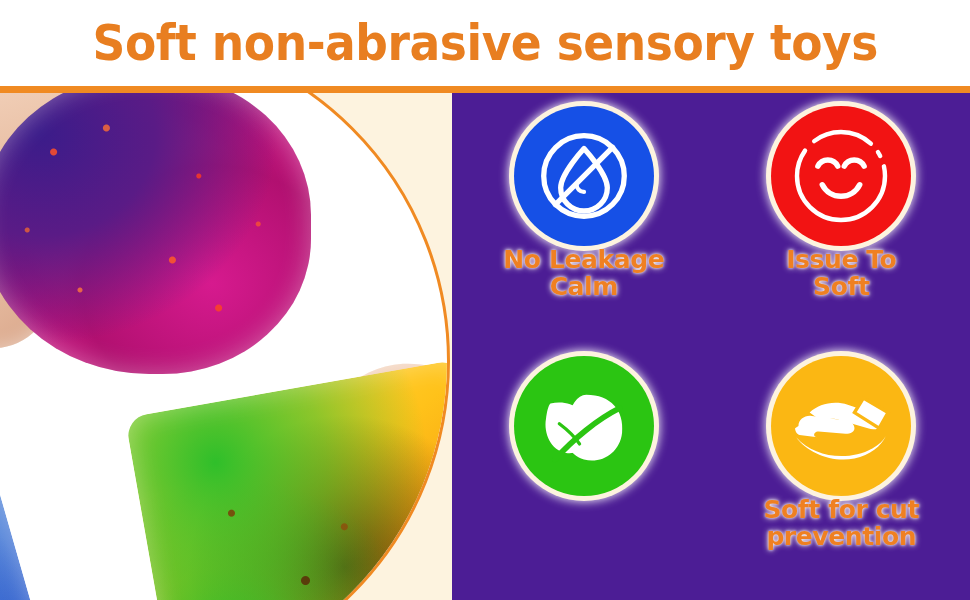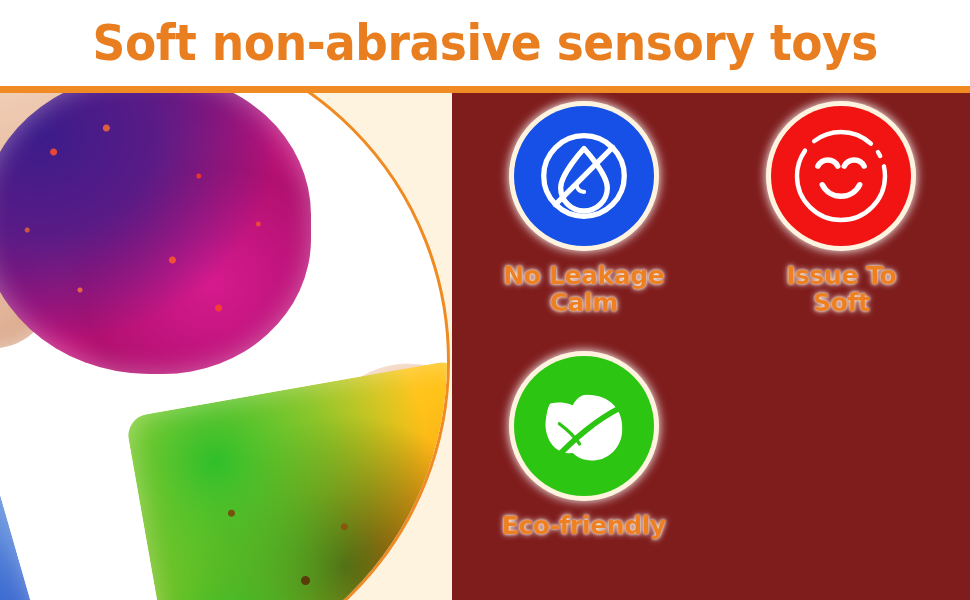--- a/index.html
+++ b/index.html
@@ -1,21 +1,21 @@
 <!DOCTYPE html>
 <html><head>
 <meta charset="utf-8">
 <style>
   html,body{margin:0;padding:0;}
   body{
     width:970px;height:600px;overflow:hidden;
     background:#fdf3df;
     font-family:"Liberation Sans", sans-serif;
   }
-  .banner{position:relative;width:970px;height:600px;background:#7f1d1d;}
+  .banner{position:relative;width:970px;height:600px;background:#4c1d95;}
 
   
   .header{
     position:absolute;left:0;top:0;width:970px;height:86px;
     background:#ffffff;
     display:flex;align-items:center;justify-content:center;
   }
   .header-title{
     font-family:"DejaVu Sans", sans-serif;
     font-weight:700;
@@ -115,21 +115,21 @@
     display:flex;flex-direction:column;align-items:center;justify-content:flex-start;
     padding-top:6px;
   }
   .icon-circle{
     width:140px;height:140px;border-radius:50%;
     display:flex;align-items:center;justify-content:center;
     box-shadow:0 0 0 5px #fdf3df, 0 0 10px 6px rgba(255,255,255,.85);
   }
   .icon-circle svg{display:block;}
   .feature-label{
-    margin-top:16px;text-align:center;
+    text-align:center;
     font-family:"DejaVu Sans", sans-serif;
     font-weight:700;font-size:25px;line-height:1.08;
     color:#ef8022;
     letter-spacing:-0.4px;
     text-shadow:0 0 3px #fffaf0, 0 0 6px #fffaf0;
   }
   .feature-label span{display:block;}
 </style>
 </head>
 <body>
@@ -188,19 +188,35 @@
     <div class="feature">
       <div class="icon-circle" style="background:#2bc512;">
         <svg width="112" height="112" viewBox="0 0 100 100" aria-hidden="true">
           <path d="M52 22 C74 22 86 36 84 56 C82 74 66 84 50 80 C36 76 30 60 34 46 C38 32 44 22 52 22 Z" fill="#ffffff"></path>
           <path d="M20 30 C38 26 52 36 54 52 C56 66 46 76 34 74 C20 72 14 56 16 44 C17 37 18 32 20 30 Z" fill="#ffffff"></path>
           <path d="M24 80 C40 62 62 44 82 34" fill="none" stroke="#2bc512" stroke-width="5" stroke-linecap="round"></path>
           <path d="M28 48 C36 54 42 60 46 66" fill="none" stroke="#2bc512" stroke-width="3" stroke-linecap="round"></path>
         </svg>
       </div>
       <div class="feature-label">
-        <span>Eco-friendly</span>
-      </div>
-    </div>
-
+      </div>
+    </div>
+
+    <div class="feature">
+      <div class="icon-circle" style="background:#fbb713;">
+        <svg width="112" height="112" viewBox="0 0 100 100" aria-hidden="true">
+          <path d="M12 50 C12 44 18 40 24 41 L54 45 C60 46 62 49 62 52 C62 55 59 57 54 57 L30 55
+                   C27 55 26 57 26 58 C26 59 27 60 29 60 L13 58 C10 57 9 54 9 52 Z" fill="#ffffff"></path>
+          <path d="M22 38 C30 30 44 27 56 31 L80 39 C86 41 88 45 86 49 C84 53 79 54 74 52 L50 45
+                   C44 43 38 43 33 46 Z" fill="#ffffff"></path>
+          <path d="M70 25 L92 38 L84 52 L62 38 Z" fill="#ffffff" stroke="#fbb713" stroke-width="3"></path>
+          <path d="M10 60 C26 78 56 82 78 70 C84 67 88 63 90 59 C86 68 76 76 62 79
+                   C42 83 20 74 10 60 Z" fill="#ffffff"></path>
+        </svg>
+      </div>
+      <div class="feature-label">
+        <span>Soft for cut</span>
+        <span>prevention</span>
+      </div>
+    </div>
 
   </div>
 </div>
 
 </body></html>

